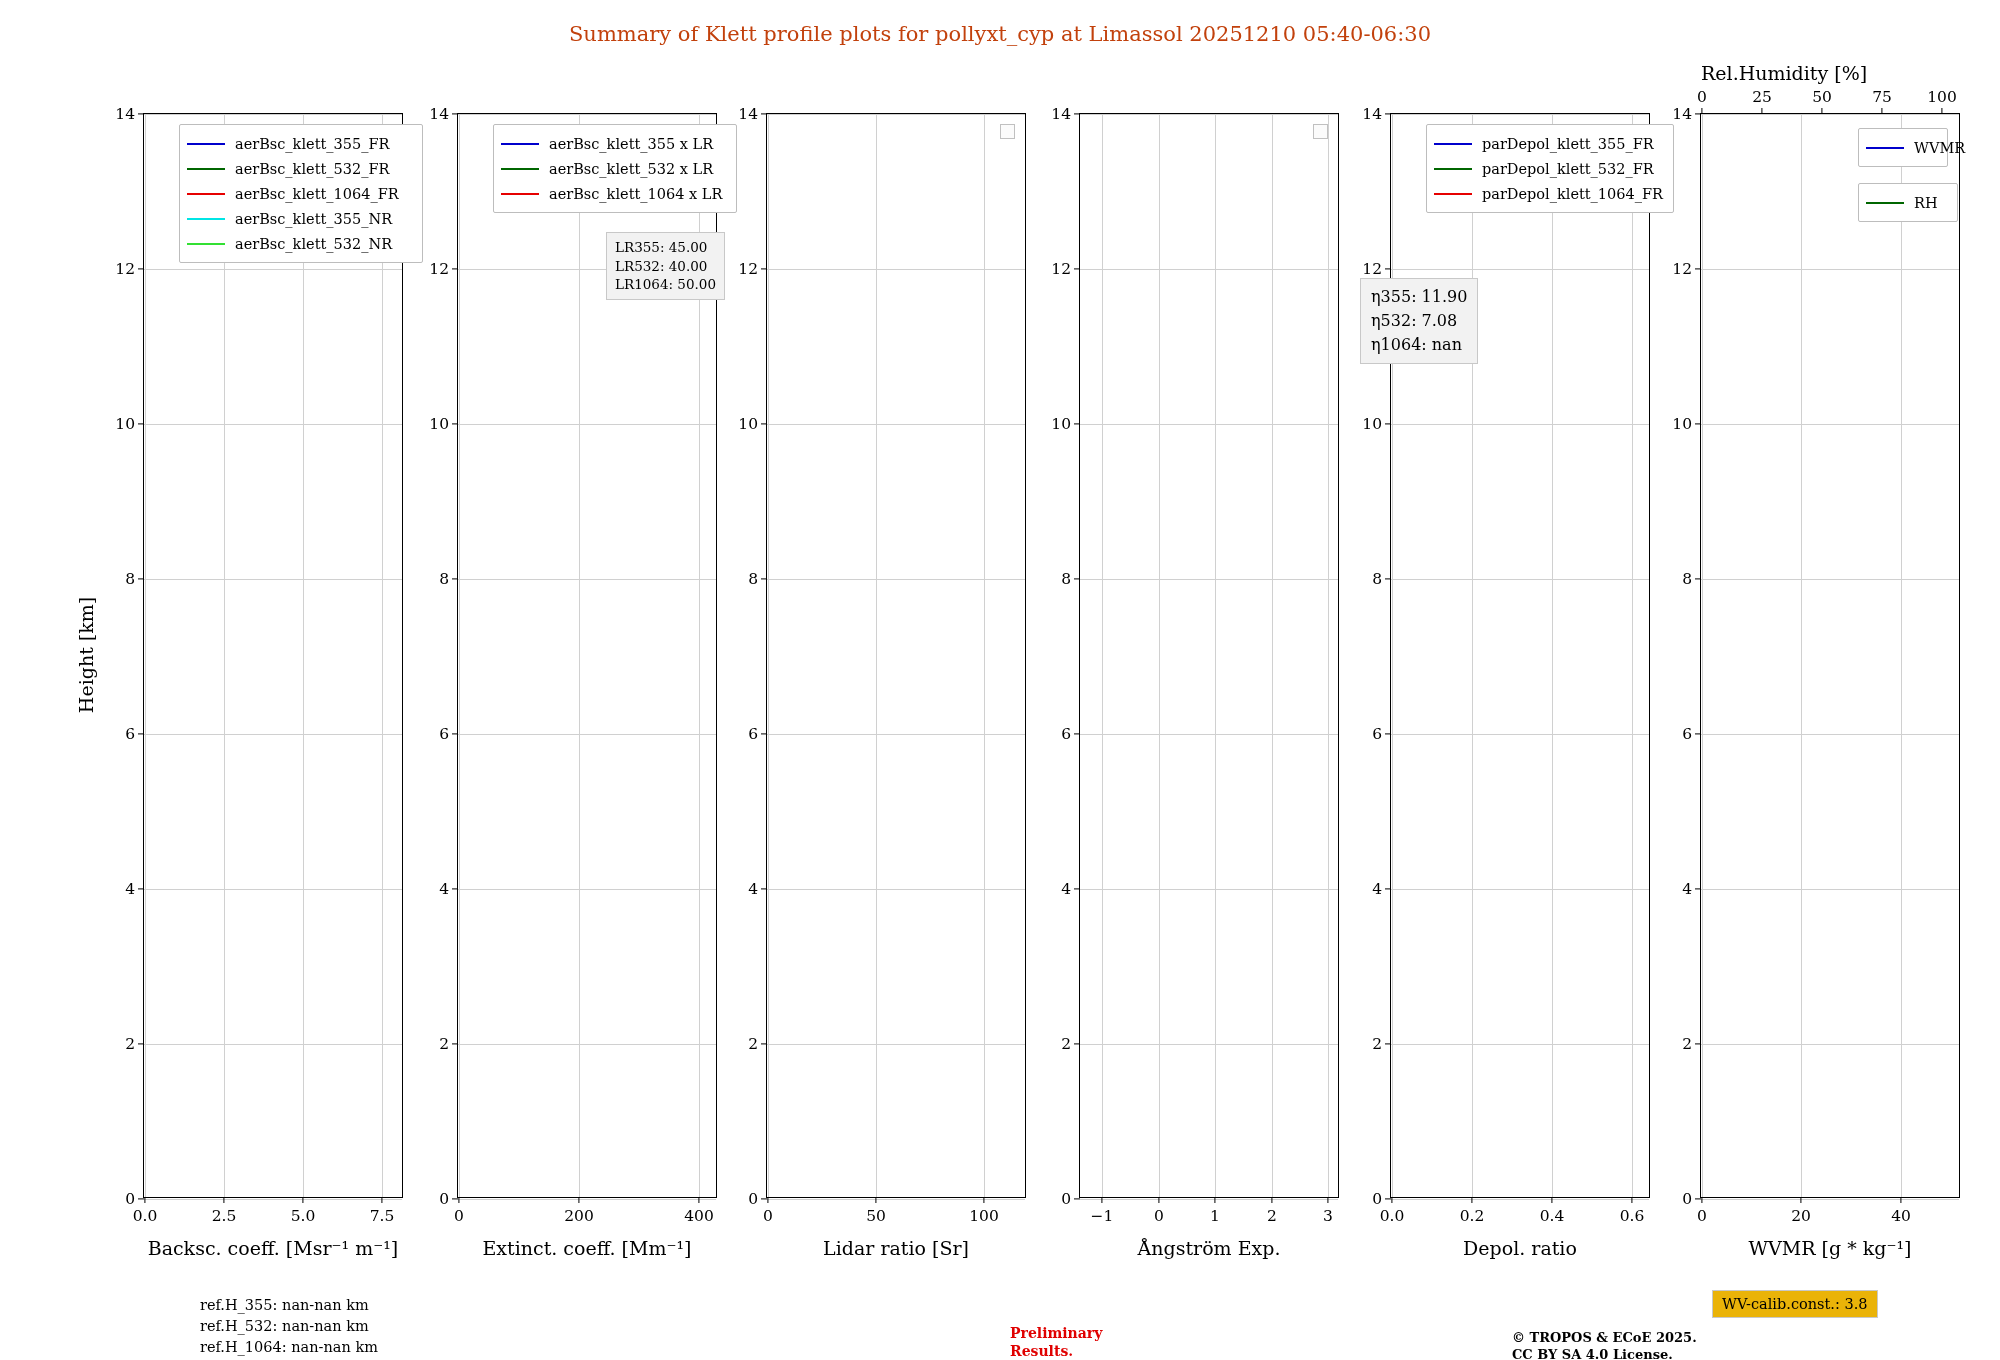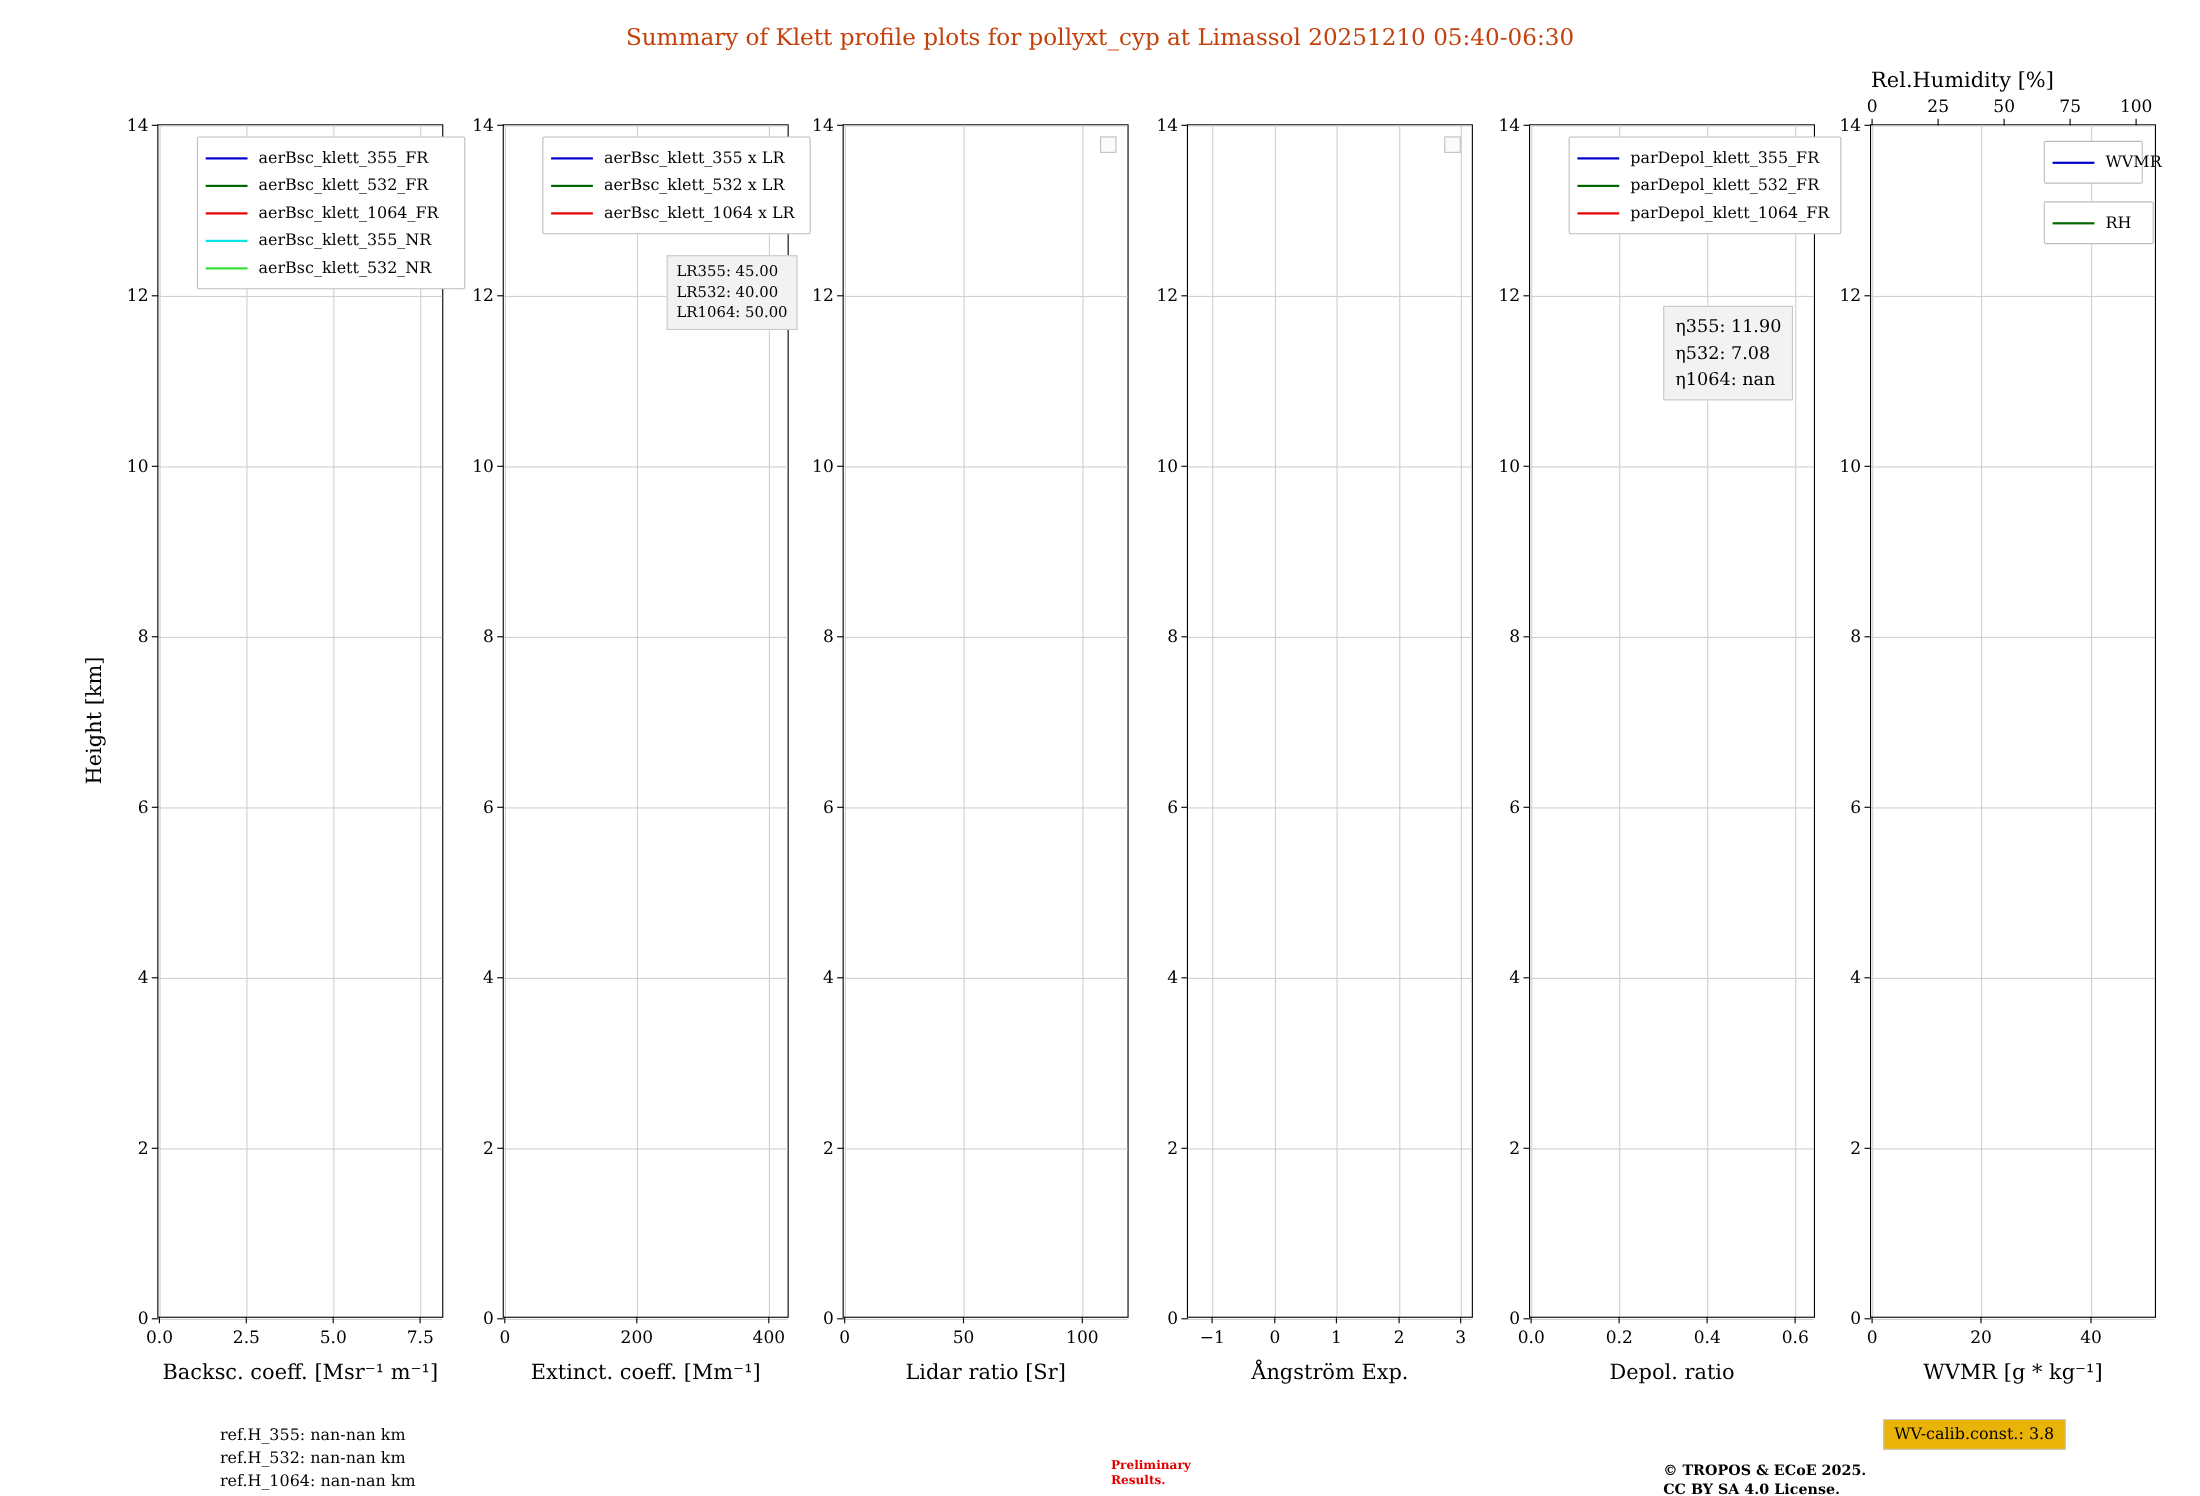--- a/index.html
+++ b/index.html
@@ -208,21 +208,21 @@
     font-weight: bold;
     font-size: 17px;
     text-align: center;
   }
   #prelim {
     position: absolute;
     left: 1010px;
     top: 1325px;
     color: #e00000;
     font-weight: bold;
-    font-size: 11px;
+    font-size: 14px;
     line-height: 1.25;
     font-family: "DejaVu Serif", serif;
   }
   #copyright {
     position: absolute;
     left: 1512px;
     top: 1330px;
     font-weight: bold;
     font-size: 13px;
     line-height: 1.3;
@@ -497,21 +497,21 @@
       </div>
     <div class="legend-row">
         <span class="legend-line" style="background:#006600"></span>
         <span>parDepol_klett_532_FR</span>
       </div>
     <div class="legend-row">
         <span class="legend-line" style="background:#e60000"></span>
         <span>parDepol_klett_1064_FR</span>
       </div>
   </div>
-  <div class="eta-box" id="eta-box" style="left:1512px; top:278px;">
+  <div class="eta-box" id="eta-box" style="left:1360px; top:278px;">
     <div>η355: 11.90</div>
     <div>η532: 7.08</div>
     <div>η1064: nan</div>
   </div>
 
   <div class="panel" id="panel-wv" style="left:1700px; width:260px;">
     <div class="grid-h" style="top:1085px"></div>
     <div class="grid-h" style="top:930px"></div>
     <div class="grid-h" style="top:775px"></div>
     <div class="grid-h" style="top:620px"></div>

